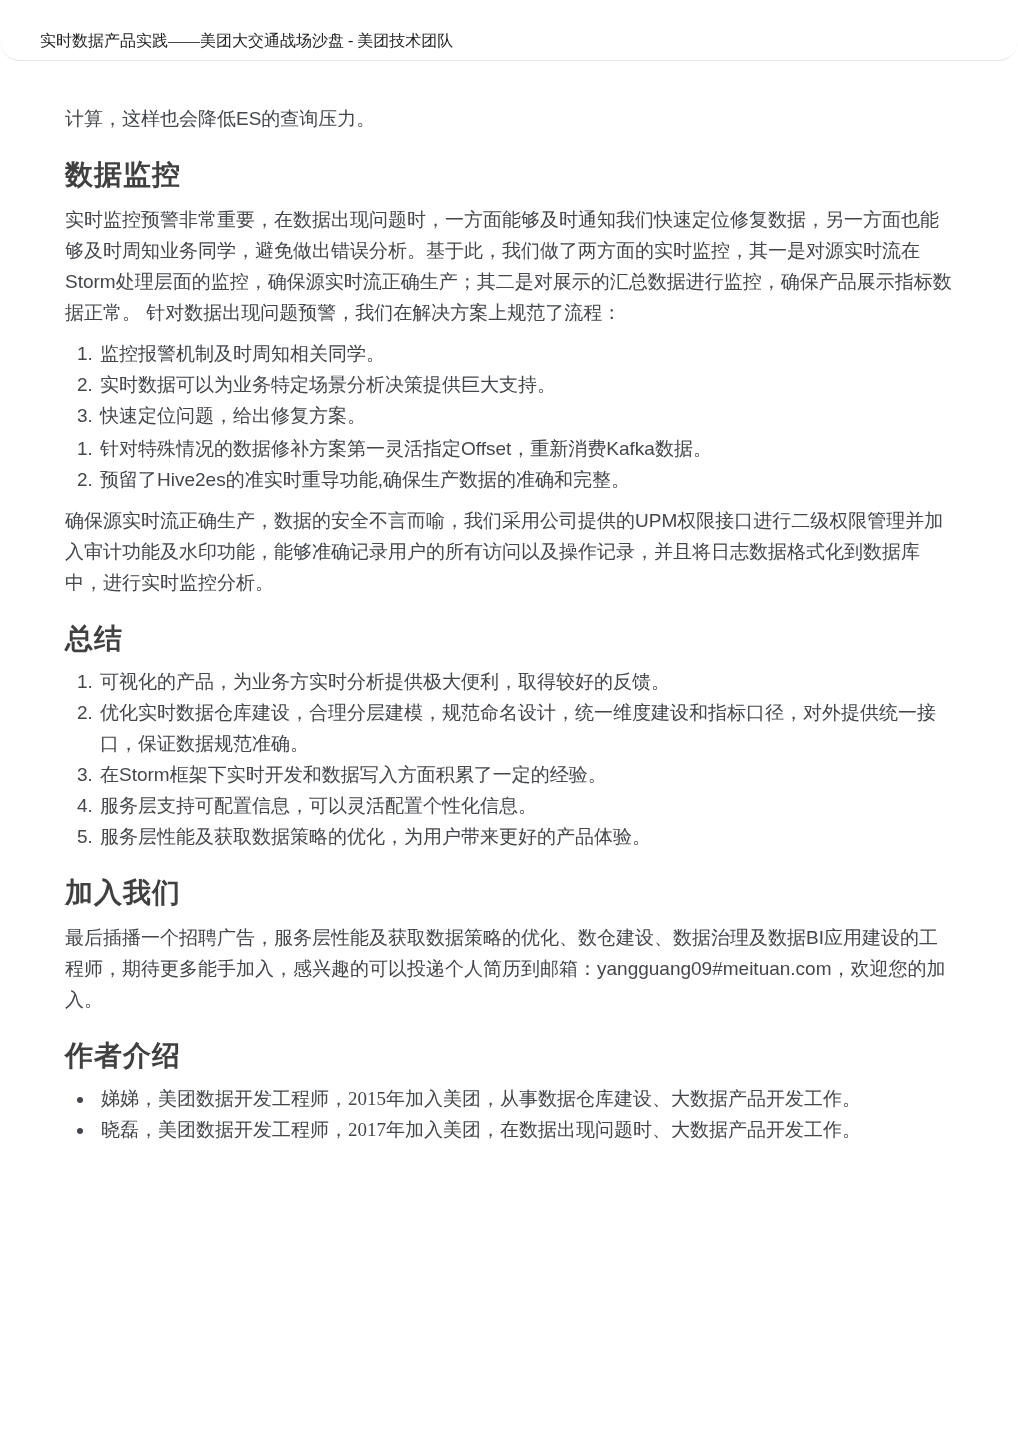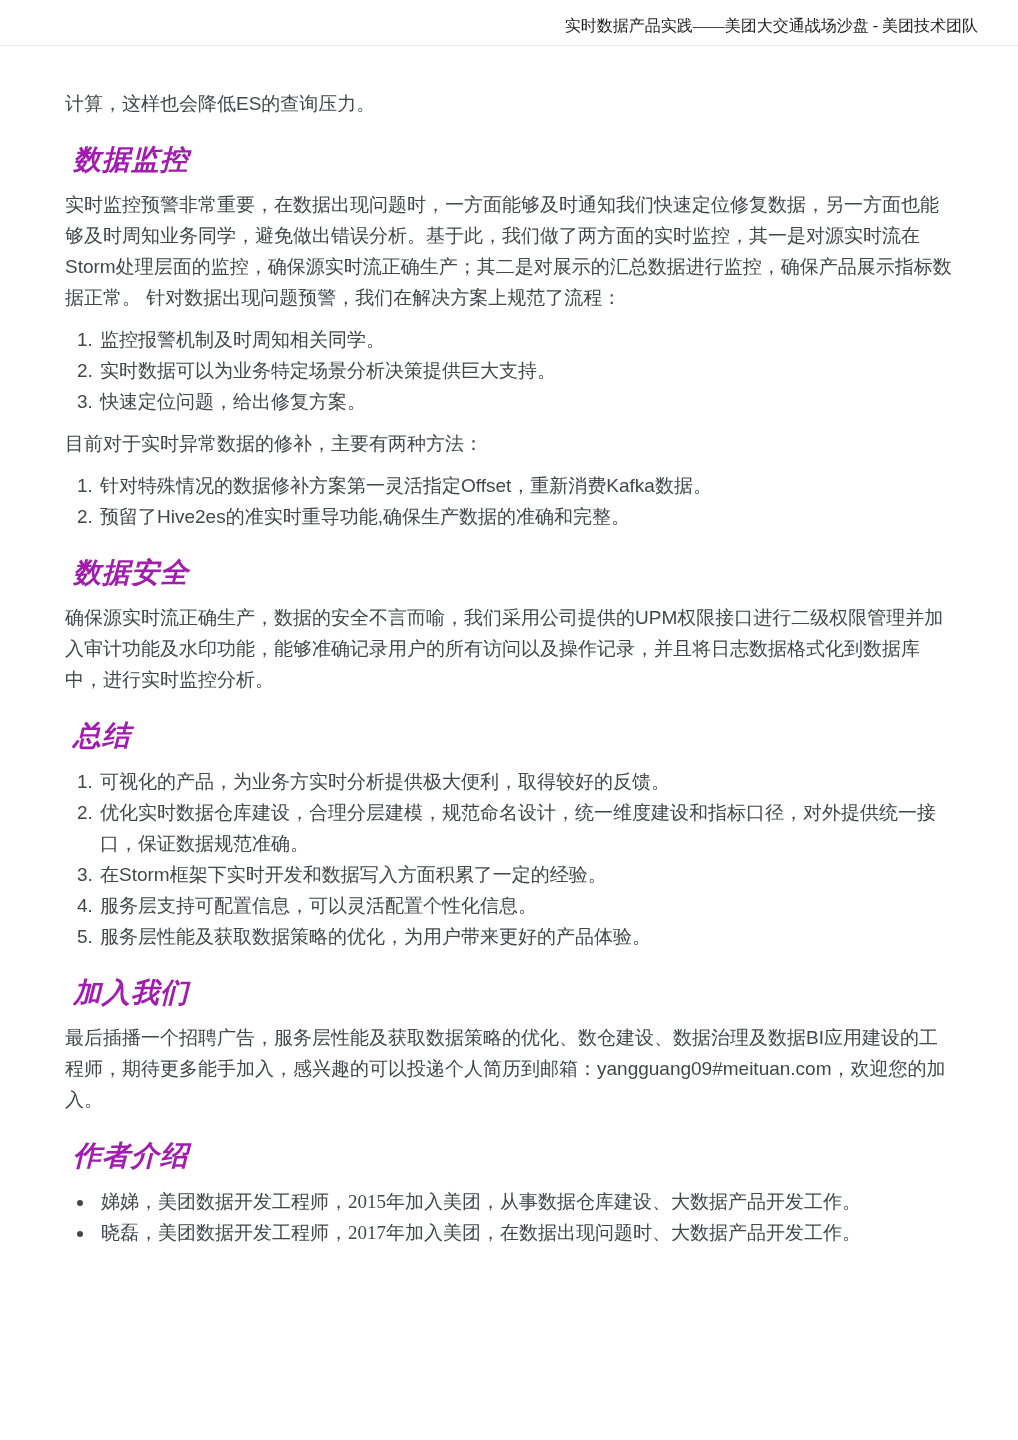--- a/index.html
+++ b/index.html
@@ -16,52 +16,52 @@
   }
   .page {
     width: 1018px;
     height: 1440px;
     background: #ffffff;
     box-sizing: border-box;
   }
   .print-header {
     box-sizing: border-box;
     width: 100%;
-    padding: 16px 40px 9px 40px;
-    text-align: right;
+    padding: 31px 40px 9px 40px;
+    text-align: left;
     border-bottom: 1px solid #e7e7e7;
+    border-radius: 20px;
   }
   .print-header .title {
     font-family: "Liberation Serif", "DejaVu Serif", serif;
     font-size: 16px;
     line-height: 20px;
     color: #1d1d1d;
   }
   .content {
     box-sizing: border-box;
     padding: 32px 65px 0 65px;
     color: #43464b;
     font-size: 19px;
     line-height: 31px;
   }
   .content p {
     margin: 10px 0;
   }
   .content h2 {
-    margin: 22px 0 8px 8px;
+    margin: 22px 0 8px 0;
     font-size: 28px;
     line-height: 38px;
     font-weight: 700;
-    color: #a21caf;
+    color: #404040;
     letter-spacing: 1px;
-    font-style: italic;
   }
   .content ol,
   .content ul {
-    margin: 11px 0;
+    margin: 2px 0;
     padding-left: 33px;
   }
   .content li {
     line-height: 31px;
     padding-left: 2px;
   }
   .content ul {
     padding-left: 30px;
   }
   .content ul li {
@@ -85,28 +85,26 @@
     <h2>数据监控</h2>
 
     <p>实时监控预警非常重要，在数据出现问题时，一方面能够及时通知我们快速定位修复数据，另一方面也能够及时周知业务同学，避免做出错误分析。基于此，我们做了两方面的实时监控，其一是对源实时流在Storm处理层面的监控，确保源实时流正确生产；其二是对展示的汇总数据进行监控，确保产品展示指标数据正常。 针对数据出现问题预警，我们在解决方案上规范了流程：</p>
 
     <ol>
       <li>监控报警机制及时周知相关同学。</li>
       <li>实时数据可以为业务特定场景分析决策提供巨大支持。</li>
       <li>快速定位问题，给出修复方案。</li>
     </ol>
 
-    <p>目前对于实时异常数据的修补，主要有两种方法：</p>
 
     <ol>
       <li>针对特殊情况的数据修补方案第一灵活指定Offset，重新消费Kafka数据。</li>
       <li>预留了Hive2es的准实时重导功能,确保生产数据的准确和完整。</li>
     </ol>
 
-    <h2>数据安全</h2>
 
     <p>确保源实时流正确生产，数据的安全不言而喻，我们采用公司提供的UPM权限接口进行二级权限管理并加入审计功能及水印功能，能够准确记录用户的所有访问以及操作记录，并且将日志数据格式化到数据库中，进行实时监控分析。</p>
 
     <h2>总结</h2>
 
 
     <ol>
       <li>可视化的产品，为业务方实时分析提供极大便利，取得较好的反馈。</li>
       <li>优化实时数据仓库建设，合理分层建模，规范命名设计，统一维度建设和指标口径，对外提供统一接口，保证数据规范准确。</li>
       <li>在Storm框架下实时开发和数据写入方面积累了一定的经验。</li>

